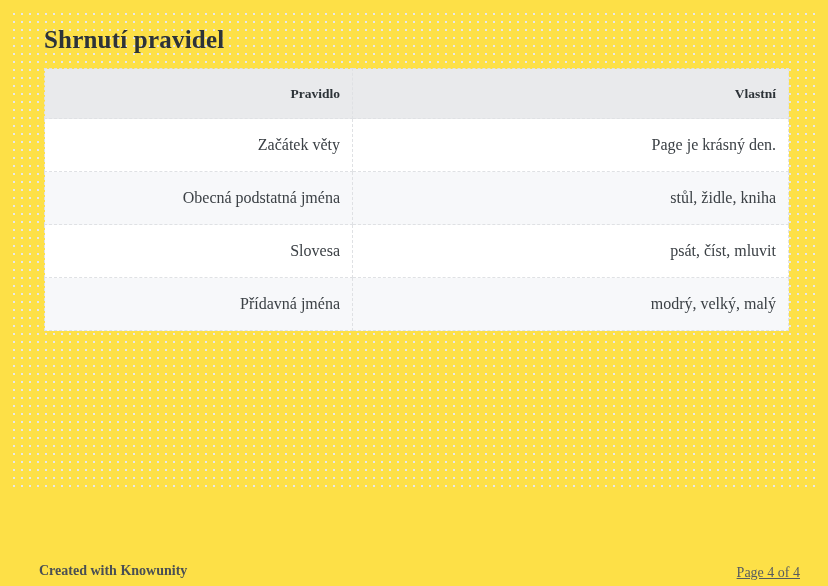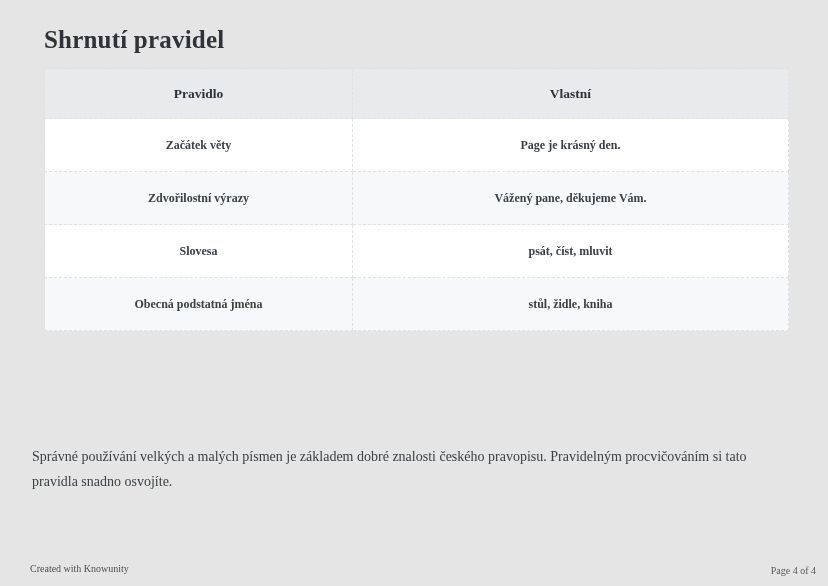--- a/index.html
+++ b/index.html
@@ -15,21 +15,21 @@
   * { margin: 0; padding: 0; box-sizing: border-box; }
   html, body {
     width: 828px; height: 586px;
     background: #ffffff;
     font-family: "Liberation Serif", serif;
     overflow: hidden;
   }
   .page {
     position: relative;
     width: 828px; height: 586px;
-    background: #e5e5e5;
+    background: #fde047;
   }
   .dots {
     position: absolute;
     left: 8px; top: 8px;
     width: 812px; height: 484px;
     background-image: radial-gradient(var(--dot) 1.1px, transparent 1.3px);
     background-size: 8px 8px;
     background-position: 2px 2px;
   }
   .title {
@@ -46,59 +46,60 @@
     left: 44px; top: 68px;
     width: 744px;
     border-collapse: collapse;
     table-layout: fixed;
   }
   .rules-table col.c1 { width: 308px; }
   .rules-table col.c2 { width: 436px; }
   .rules-table th, .rules-table td {
     border: 1px dashed var(--border);
     vertical-align: middle;
-    text-align: center;
+    text-align: right;
     padding: 0 12px;
   }
   .rules-table th {
     height: 50px;
     background: var(--header-bg);
     font-size: 13.5px;
     font-weight: 700;
     color: var(--title-color);
   }
   .rules-table td {
     height: 53px;
     background: var(--row-bg);
-    font-size: 12px;
-    font-weight: 700;
+    font-size: 16px;
+    font-weight: 400;
     color: var(--text-color);
   }
   .rules-table tbody tr:nth-child(even) td { background: var(--row-alt-bg); }
   .summary {
     position: absolute;
     left: 32px; top: 444px;
     width: 762px;
     font-size: 14px;
     line-height: 25px;
     color: var(--text-color);
   }
   .footer-left {
     position: absolute;
-    left: 30px; top: 563px;
-    font-size: 10px;
-    font-weight: 400;
+    left: 39px; top: 563px;
+    font-size: 14px;
+    font-weight: 700;
     color: var(--footer-color);
   }
   .footer-right {
     position: absolute;
-    right: 12px; top: 565px;
-    font-size: 10px;
+    right: 28px; top: 565px;
+    font-size: 14px;
     font-weight: 400;
     color: #565b60;
+    text-decoration: underline;
   }
 </style>
 </head>
 <body>
 
 <div class="page">
   <div class="dots"></div>
 
   <h1 class="title">Shrnutí pravidel</h1>
 
@@ -112,31 +113,30 @@
         <th>Pravidlo</th>
         <th>Vlastní</th>
       </tr>
     </thead>
     <tbody>
       <tr>
         <td>Začátek věty</td>
         <td>Page je krásný den.</td>
       </tr>
       <tr>
-        <td>Zdvořilostní výrazy</td>
-        <td>Vážený pane, děkujeme Vám.</td>
+        <td>Obecná podstatná jména</td>
+        <td>stůl, židle, kniha</td>
       </tr>
       <tr>
         <td>Slovesa</td>
         <td>psát, číst, mluvit</td>
       </tr>
       <tr>
-        <td>Obecná podstatná jména</td>
-        <td>stůl, židle, kniha</td>
+        <td>Přídavná jména</td>
+        <td>modrý, velký, malý</td>
       </tr>
     </tbody>
   </table>
 
-  <p class="summary">Správné používání velkých a malých písmen je základem dobré znalosti českého pravopisu. Pravidelným procvičováním si tato pravidla snadno osvojíte.</p>
 
   <div class="footer-left">Created with Knowunity</div>
   <div class="footer-right">Page 4 of 4</div>
 </div>
 
 </body></html>

